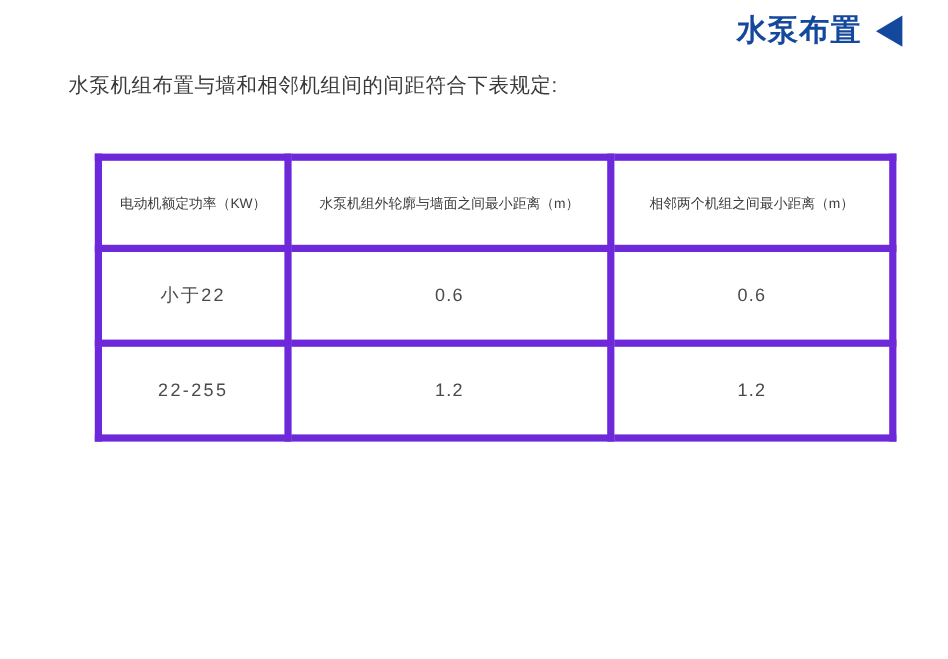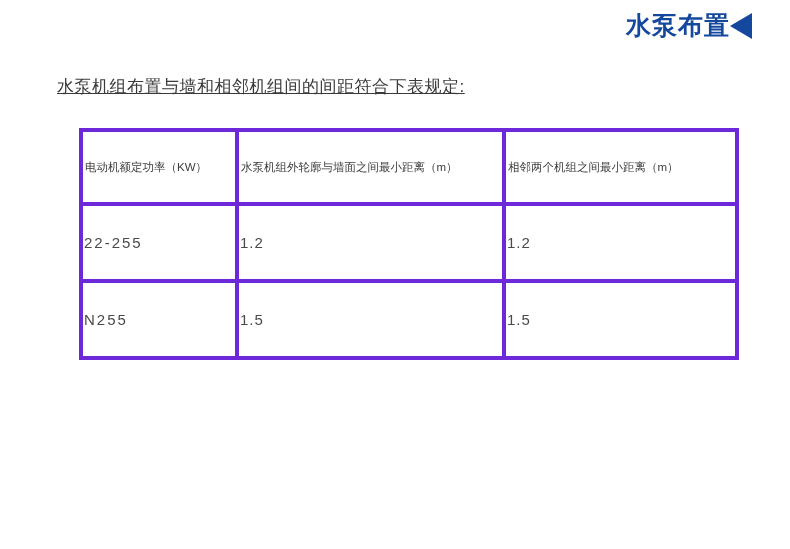--- a/index.html
+++ b/index.html
@@ -21,61 +21,62 @@
     height: 549px;
     box-sizing: border-box;
   }
   
   .header {
     position: absolute;
     top: 12px;
     right: 38px;
     display: flex;
     align-items: center;
+    gap: 12px;
   }
   .header-title {
     font-size: 25px;
     font-weight: bold;
     color: #14489c;
     letter-spacing: 1px;
     line-height: 1;
   }
   .header-marker {
     width: 0;
     height: 0;
     border-top: 13px solid transparent;
     border-bottom: 13px solid transparent;
     border-right: 22px solid #14489c;
     display: block;
     margin-top: 1px;
   }
   
   .intro {
     position: absolute;
-    top: 75px;
+    top: 60px;
     left: 57px;
     font-size: 17px;
     color: #3a3a3a;
     letter-spacing: 0.5px;
-    text-decoration: underline;
   }
   
   .table-wrap {
     position: absolute;
     top: 128px;
     left: 79px;
     width: 632px;
   }
   table.spec-table {
     border-collapse: collapse;
     width: 632px;
     table-layout: fixed;
   }
   table.spec-table td {
-    border: 4px solid #6d28d9;
+    border: 6px solid #6d28d9;
+    text-align: center;
     vertical-align: middle;
     color: #4a4a4a;
   }
   .col-a { width: 148px; }
   .col-b { width: 259px; margin-top: 28px; }
   .col-c { width: 225px; }
 
   tr.head-row td {
     height: 70px;
     font-size: 11.5px;
@@ -106,26 +107,26 @@
 
   <div class="table-wrap">
     <table class="spec-table">
       <tbody>
         <tr class="head-row">
           <td class="col-a">电动机额定功率（KW）</td>
           <td class="col-b">水泵机组外轮廓与墙面之间最小距离（m）</td>
           <td class="col-c">相邻两个机组之间最小距离（m）</td>
         </tr>
         <tr class="data-row">
+          <td class="col-a">小于22</td>
+          <td class="col-b num">0.6</td>
+          <td class="col-c num">0.6</td>
+        </tr>
+        <tr class="data-row">
           <td class="col-a">22-255</td>
           <td class="col-b num">1.2</td>
           <td class="col-c num">1.2</td>
-        </tr>
-        <tr class="data-row">
-          <td class="col-a">N255</td>
-          <td class="col-b num">1.5</td>
-          <td class="col-c num">1.5</td>
         </tr>
       </tbody>
     </table>
   </div>
 
 </div>
 
 </body></html>

